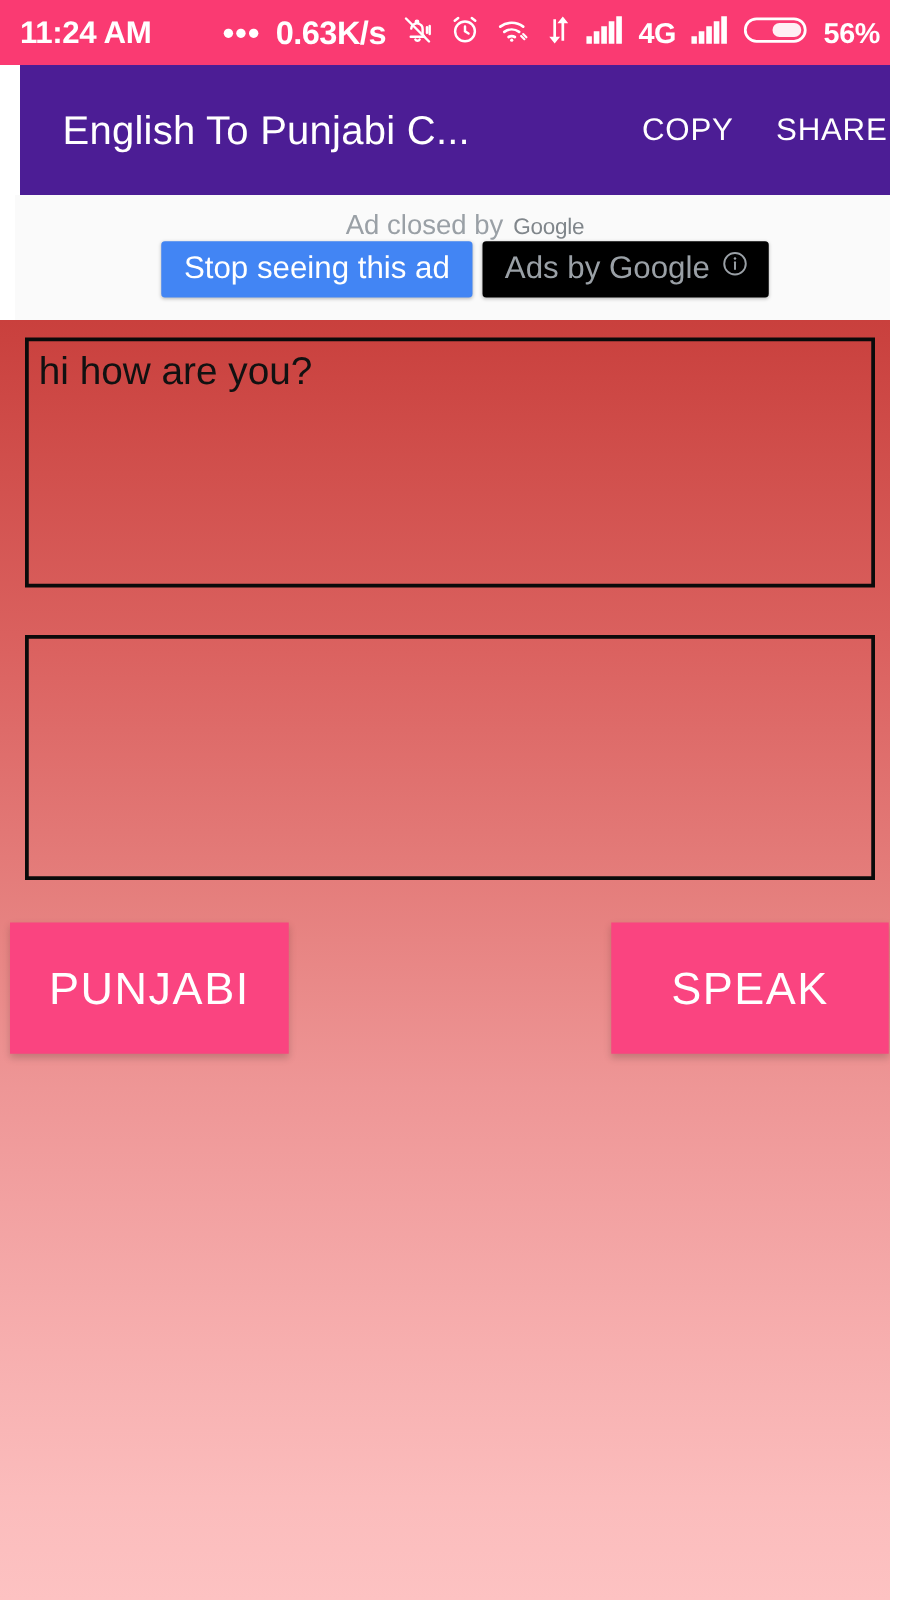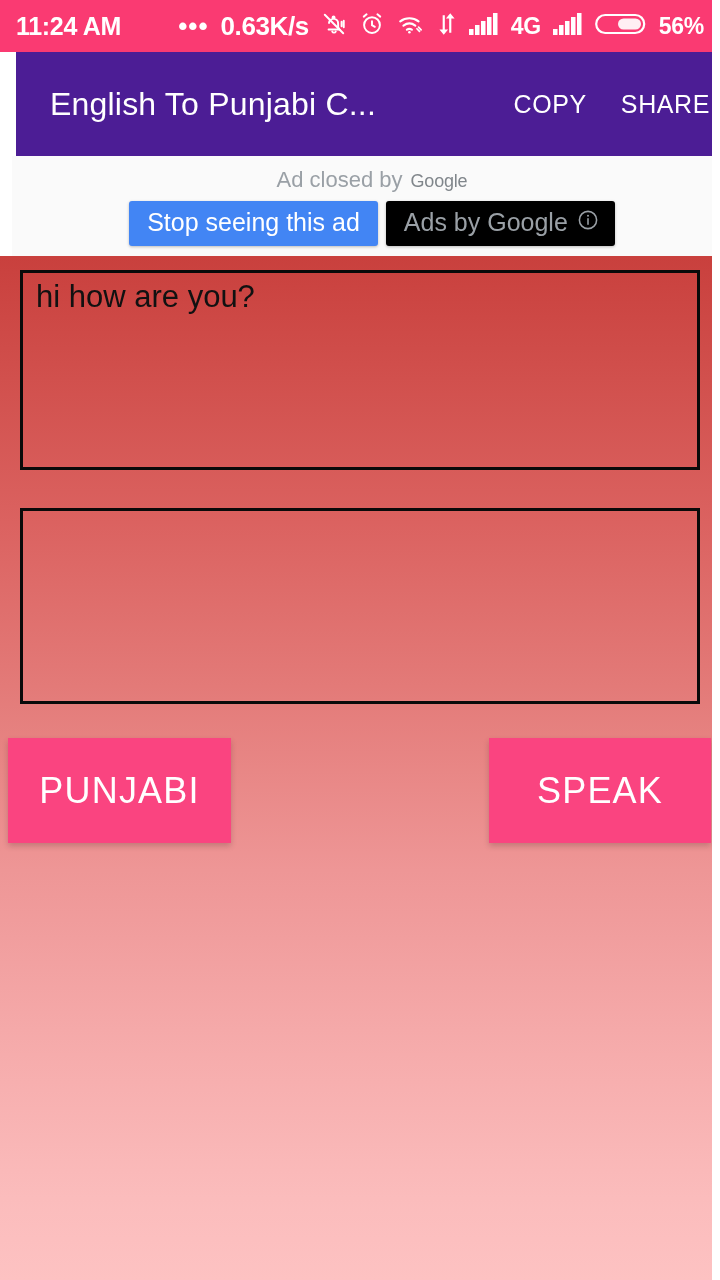--- a/index.html
+++ b/index.html
@@ -82,21 +82,21 @@
   .ad-closed-line {
     display:flex; align-items:baseline; gap:8px;
     color:#9AA0A6; font-size:22px;
   }
   .ad-google-word {
     font-size:18px; color:#80868B;
     letter-spacing:-0.2px;
   }
   .ad-buttons {
     display:flex; align-items:stretch; gap:8px;
-    margin-top:8px;
+    margin-top:0;
   }
   .ad-btn-stop {
     background:#4285F4; color:#ffffff;
     font-size:25px;
     padding:7px 18px 9px 18px;
     border:none; border-radius:3px;
     font-family:inherit; cursor:pointer;
     box-shadow:0 1px 3px rgba(0,0,0,0.25);
     white-space:nowrap;
   }
@@ -127,21 +127,21 @@
   }
 
   .text-box {
     position:absolute;
     border:3px solid #0a0a0a;
     background:transparent;
     color:#111111;
     font-family:"Liberation Sans", sans-serif;
     font-size:31px;
     line-height:1.15;
-    padding:6px 0 0 13px;
+    padding:6px 0 0 8px;
     resize:none;
     outline:none;
   }
   .text-box::placeholder { color:rgba(0,0,0,0.35); }
 
   #box-input  { left:20px; top:14px;  width:680px; height:200px; }
   #box-output { left:20px; top:252px; width:680px; height:196px; }
 
   .button-row {
     position:absolute; left:0; top:482px;

